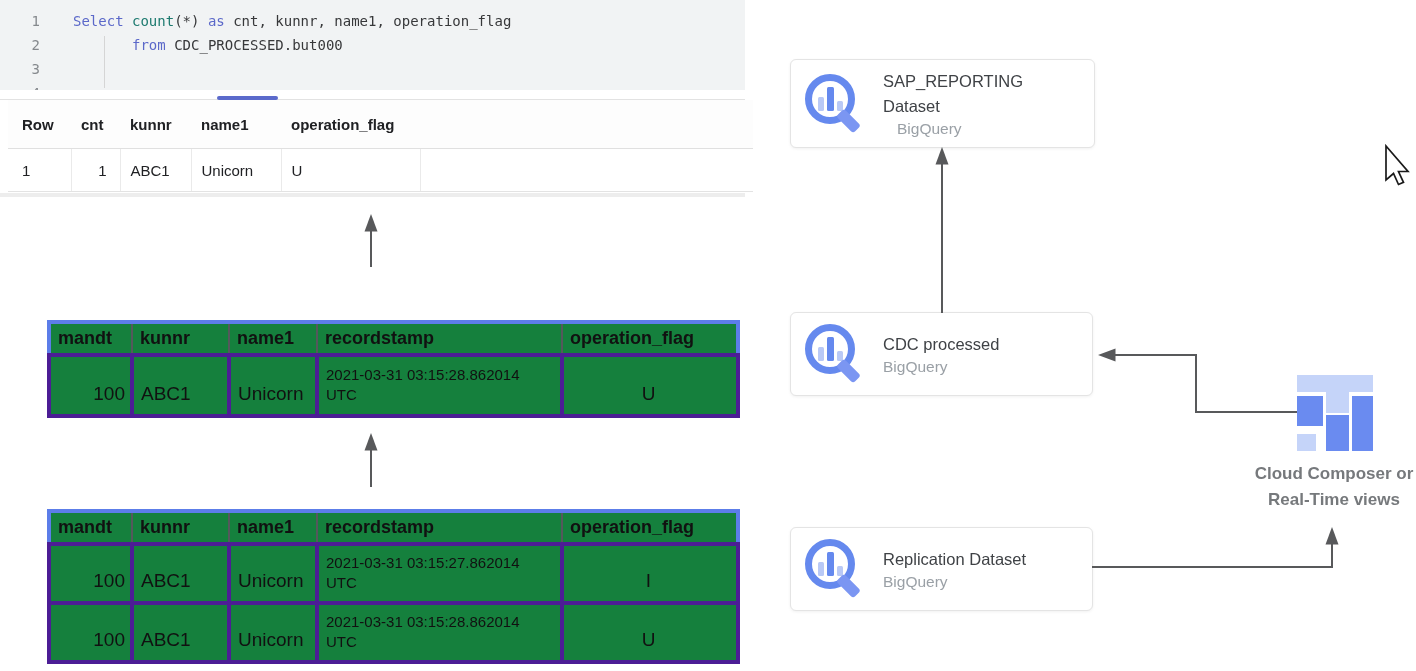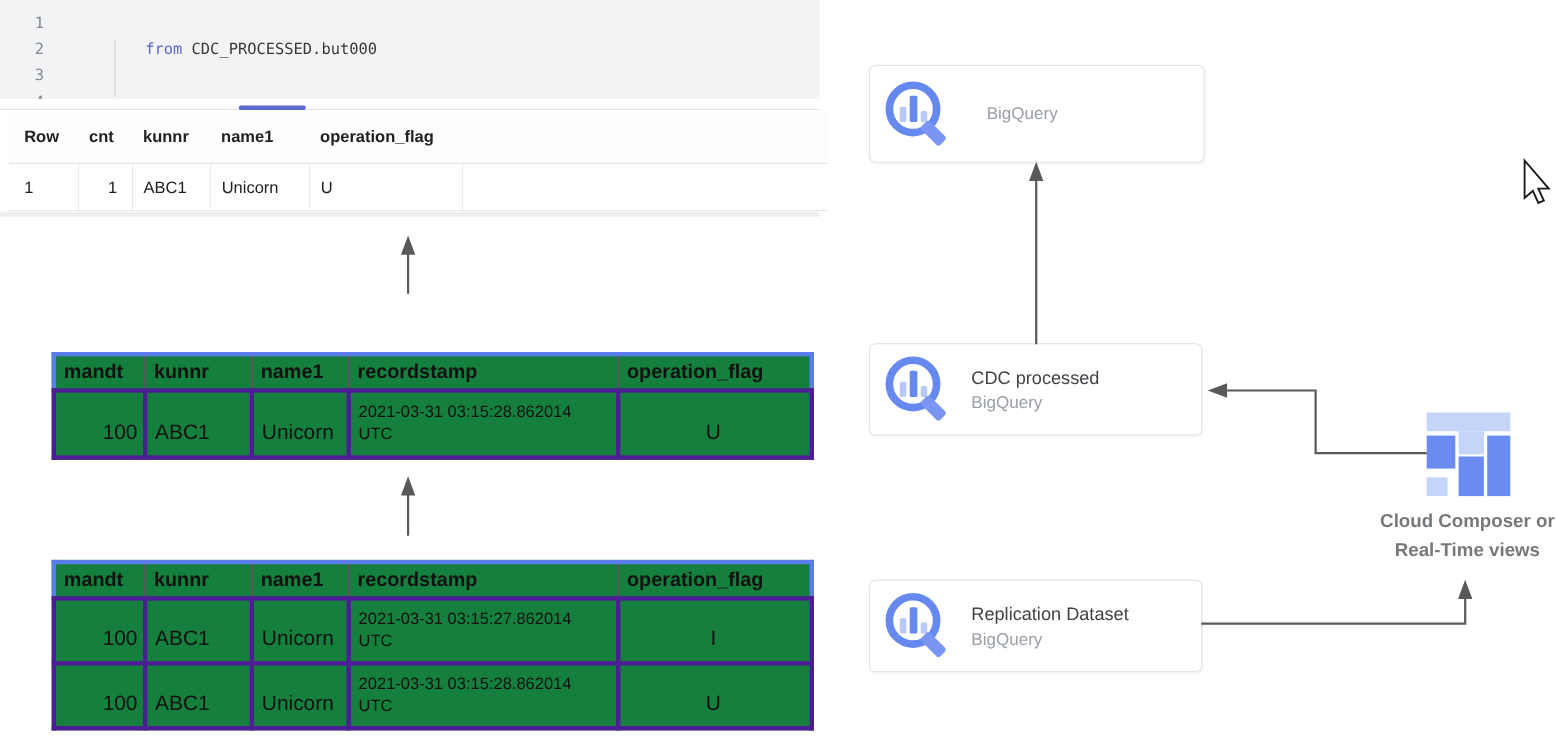--- a/index.html
+++ b/index.html
@@ -112,20 +112,21 @@
   }
   
   .overlay{position:absolute;left:0;top:0;width:1416px;height:671px;pointer-events:none;}
 </style>
 </head>
 <body>
 
 <div class="editor">
   <div class="ed-line">
     <span class="ln">1</span>
+    <span class="code"><span class="k">Select </span><span class="fn">count</span><span class="plain">(*) </span><span class="k">as</span><span class="plain"> cnt, kunnr, name1, operation_flag</span></span>
   </div>
   <div class="ed-line">
     <span class="ln">2</span>
     <span class="code"><span class="plain">       </span><span class="k">from</span><span class="plain"> CDC_PROCESSED.but000</span></span>
   </div>
   <div class="ed-line">
     <span class="ln">3</span>
   </div>
   <div class="ed-line">
     <span class="ln">4</span>
@@ -241,20 +242,21 @@
   <div class="bq-icon">
     <div class="bq-ring"></div>
     <div class="bq-bars">
         <div class="bq-bar l"></div>
         <div class="bq-bar c"></div>
         <div class="bq-bar r"></div>
       </div>
     <div class="bq-handle"></div>
   </div>
   <div class="card-text">
+    <div class="card-title">SAP_REPORTING Dataset</div>
     <div class="card-sub">BigQuery</div>
   </div>
 </div>
 
 <div class="card card-cdc">
   <div class="bq-icon">
     <div class="bq-ring"></div>
     <div class="bq-bars">
         <div class="bq-bar l"></div>
         <div class="bq-bar c"></div>

